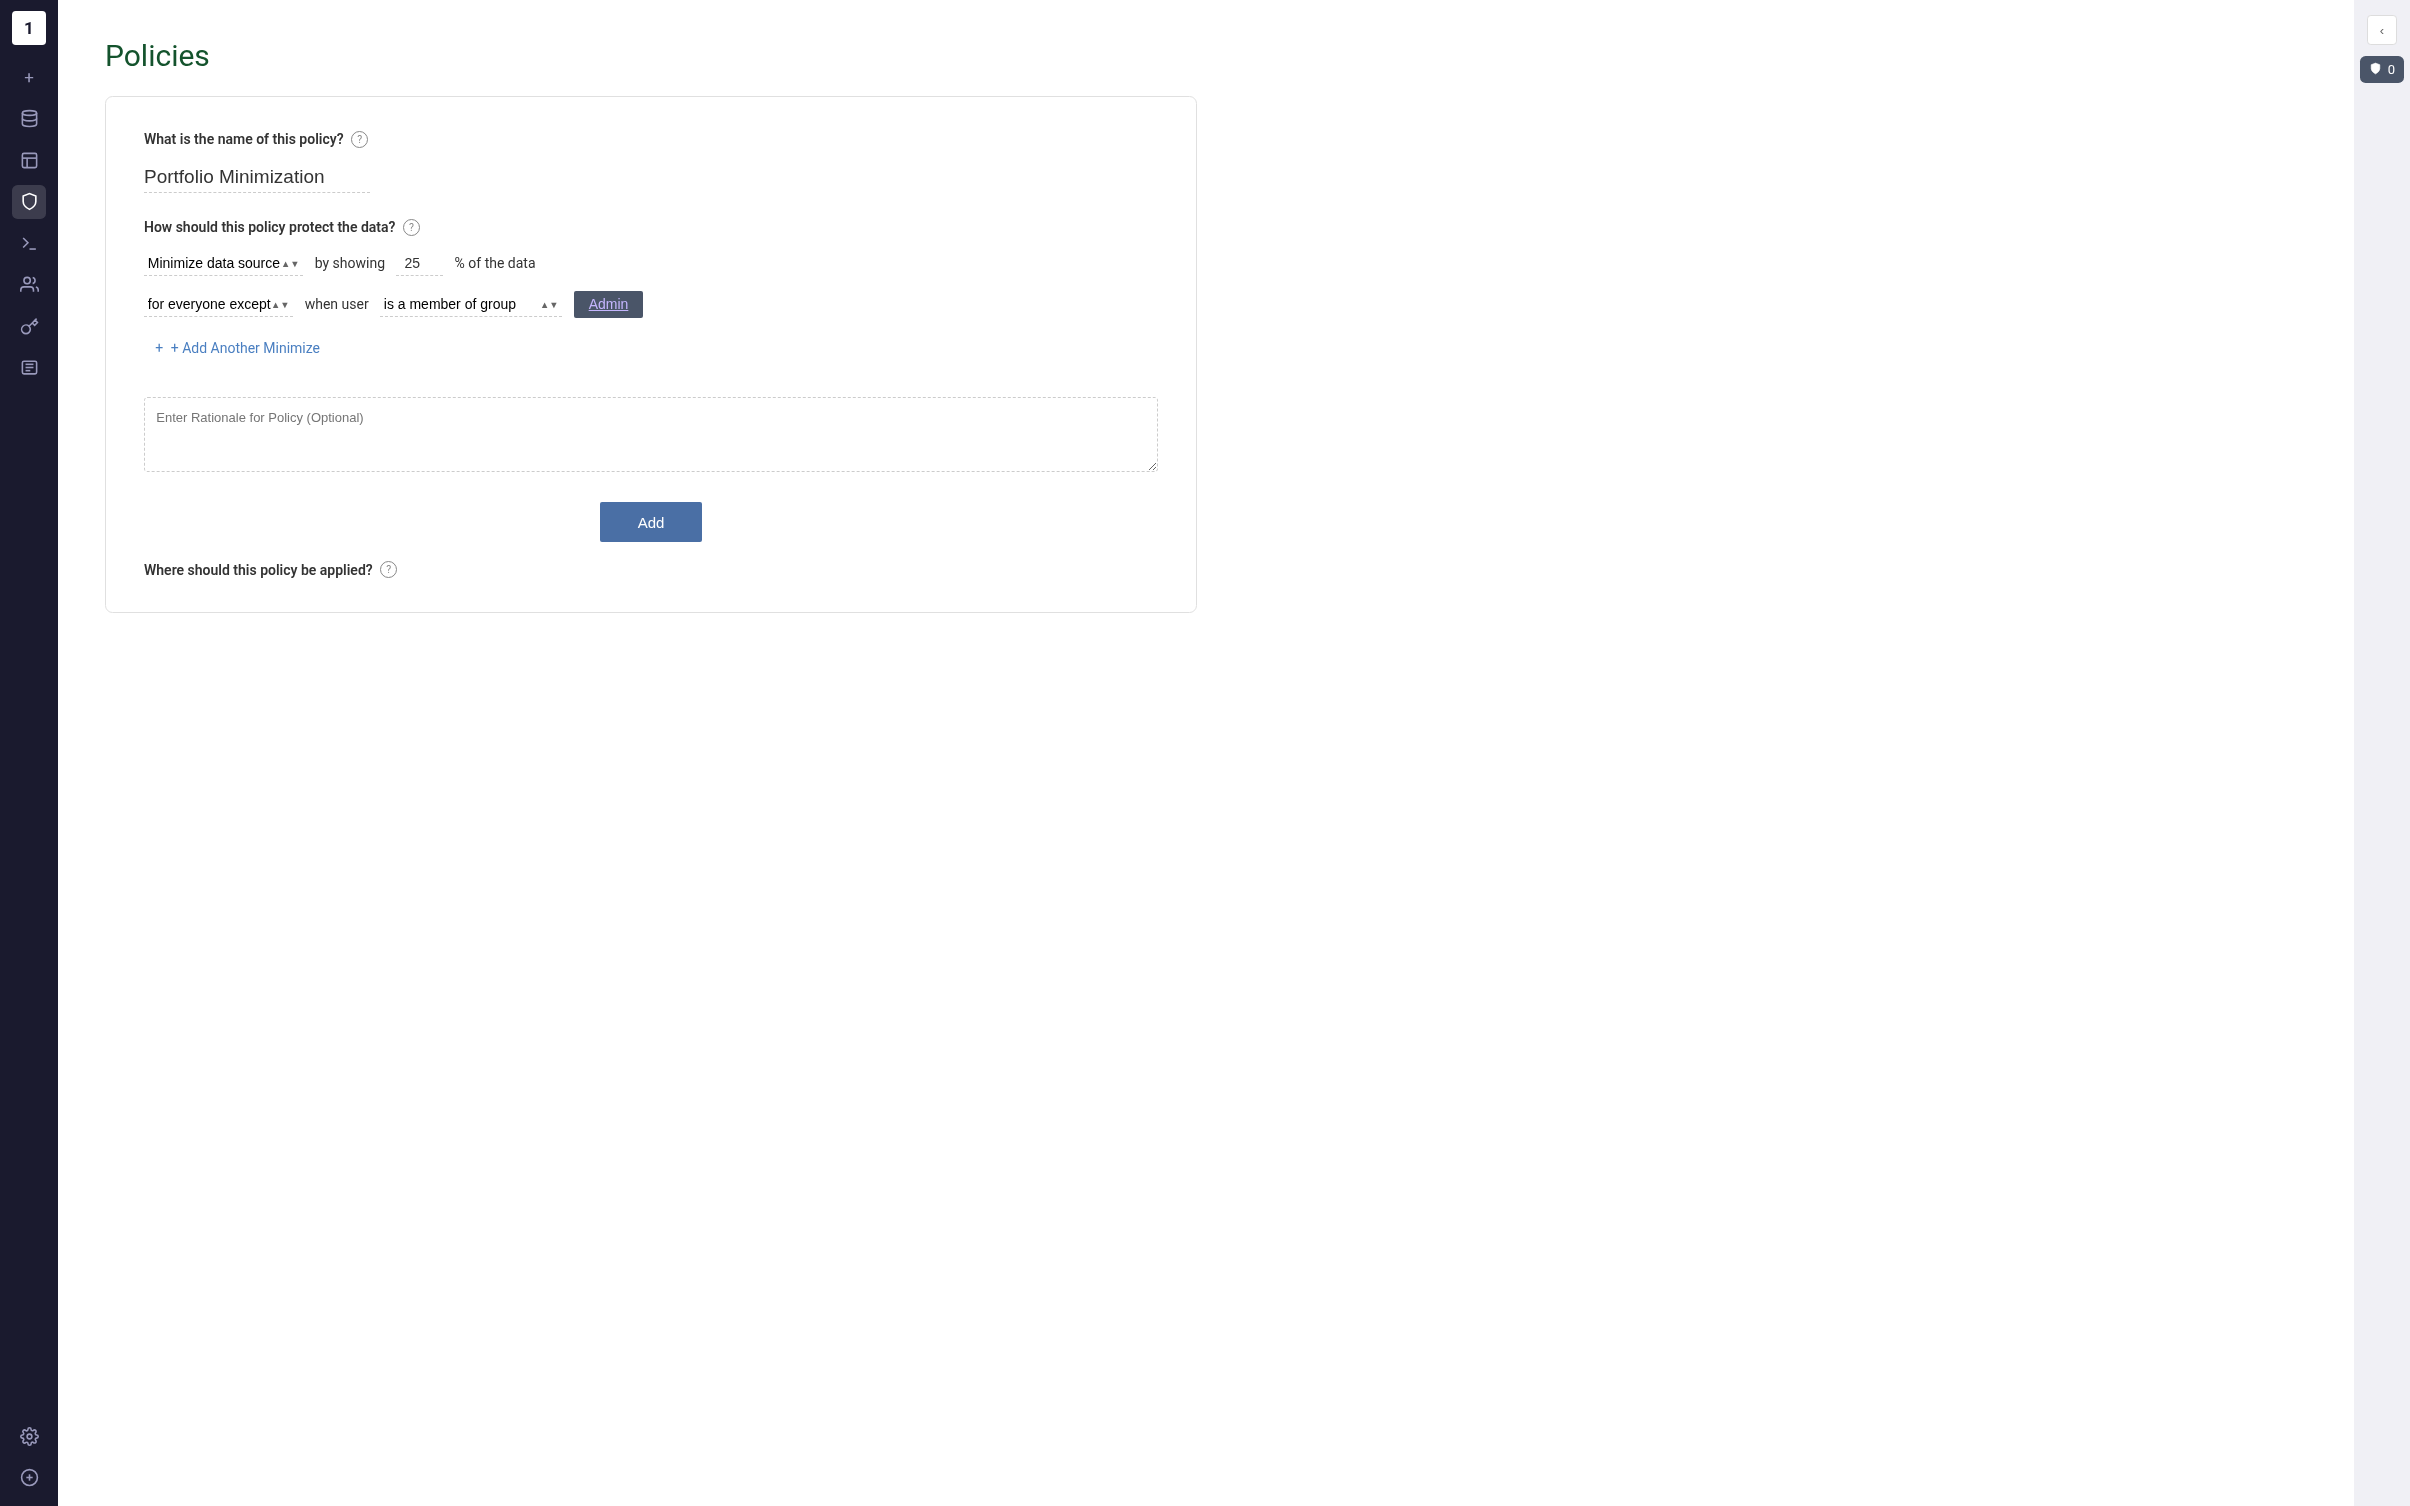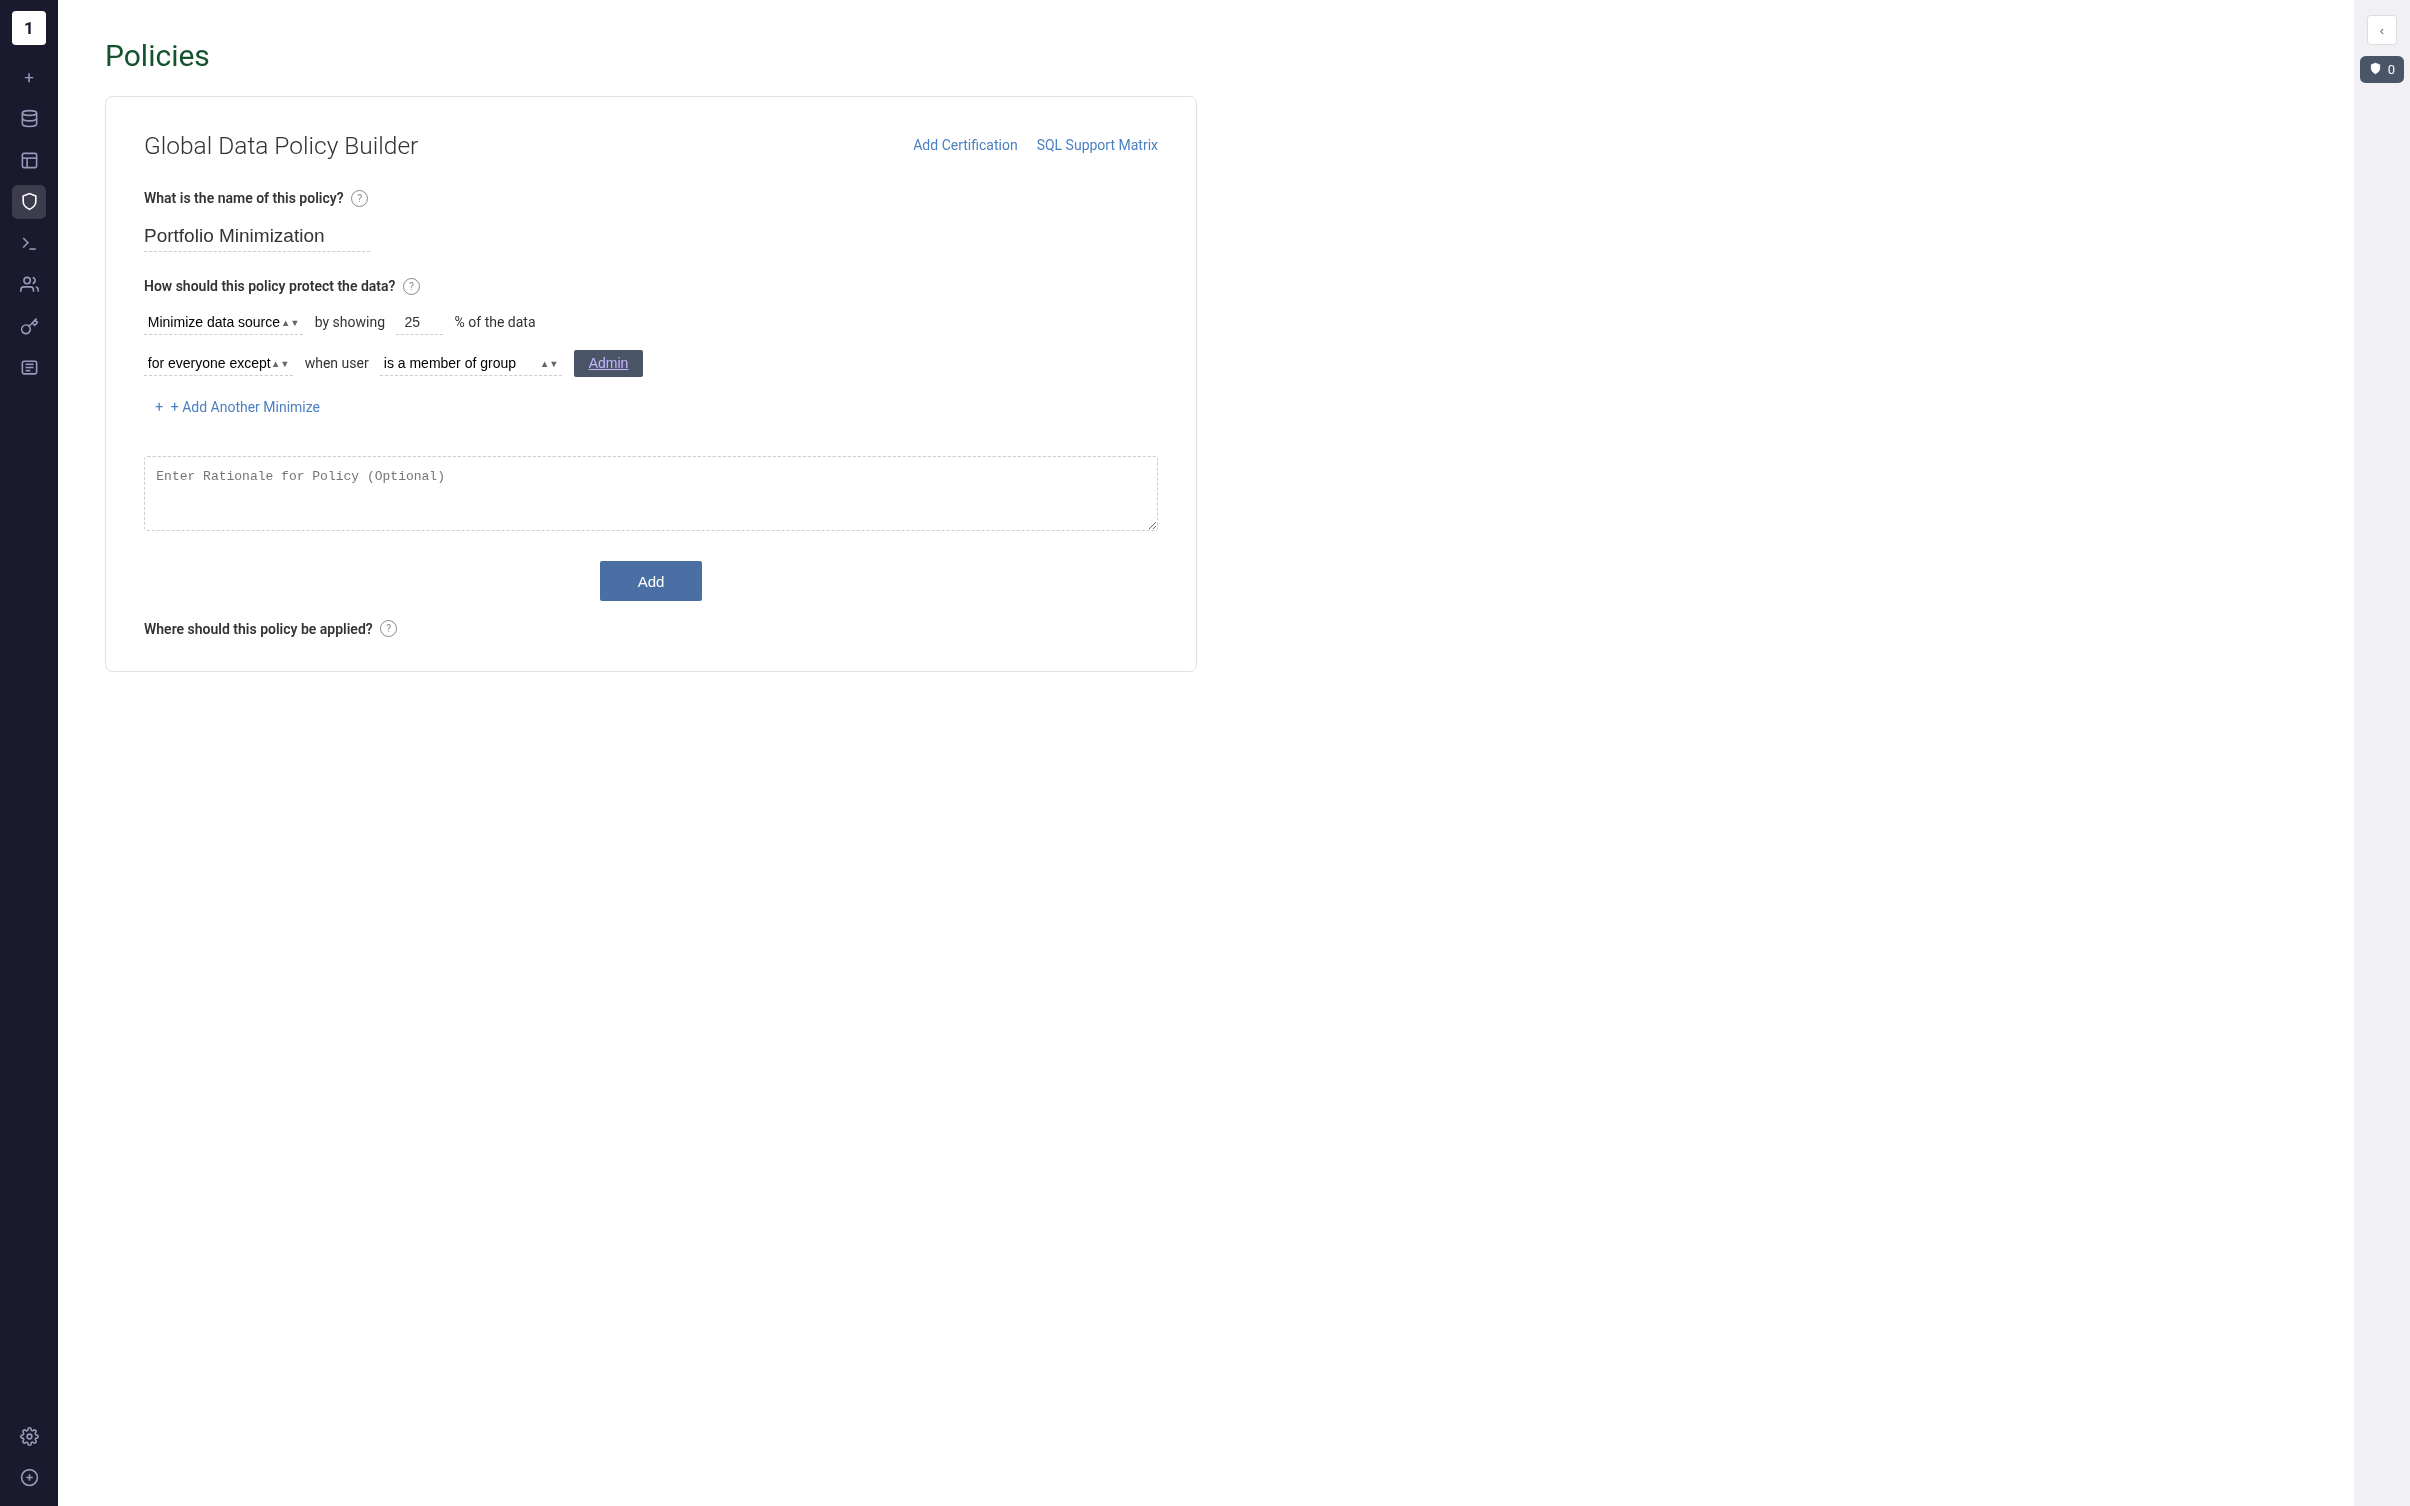--- a/index.html
+++ b/index.html
@@ -237,21 +237,21 @@
     .rationale-area {
       width: 100%;
       border: 0.9px dashed #ccc;
       border-radius: 3.8px;
       padding: 11.3px;
       font-size: 13px;
       color: #999;
       min-height: 75px;
       resize: vertical;
       outline: none;
-      font-family: Liberation Mono, monospace;
+      font-family: Liberation Sans, sans-serif;
       margin-top: 7.5px;
     }
 
     
     .add-btn {
       display: block;
       margin: 19px auto;
       background: #4a6fa5;
       color: white;
       border: none;
@@ -375,27 +375,20 @@
         <line x1="8" y1="12" x2="16" y2="12"></line>
       </svg>
   </div>
 </nav>
 
 <main class="main">
   <h1 class="page-title">Policies</h1>
 
 
   <div class="card">
-    <div class="card-header">
-      <h2 class="card-title">Global Data Policy Builder</h2>
-      <div class="card-actions">
-        <a class="card-action-link">Add Certification</a>
-        <a class="card-action-link">SQL Support Matrix</a>
-      </div>
-    </div>
 
     <div class="form-section">
       <div class="form-label">
         <span>What is the name of this policy?</span>
         <span class="help-icon">?</span>
       </div>
       <input class="policy-name-input" type="text" value="Portfolio Minimization" placeholder="Portfolio Minimization" style="">
     </div>
 
     <div class="form-section">

